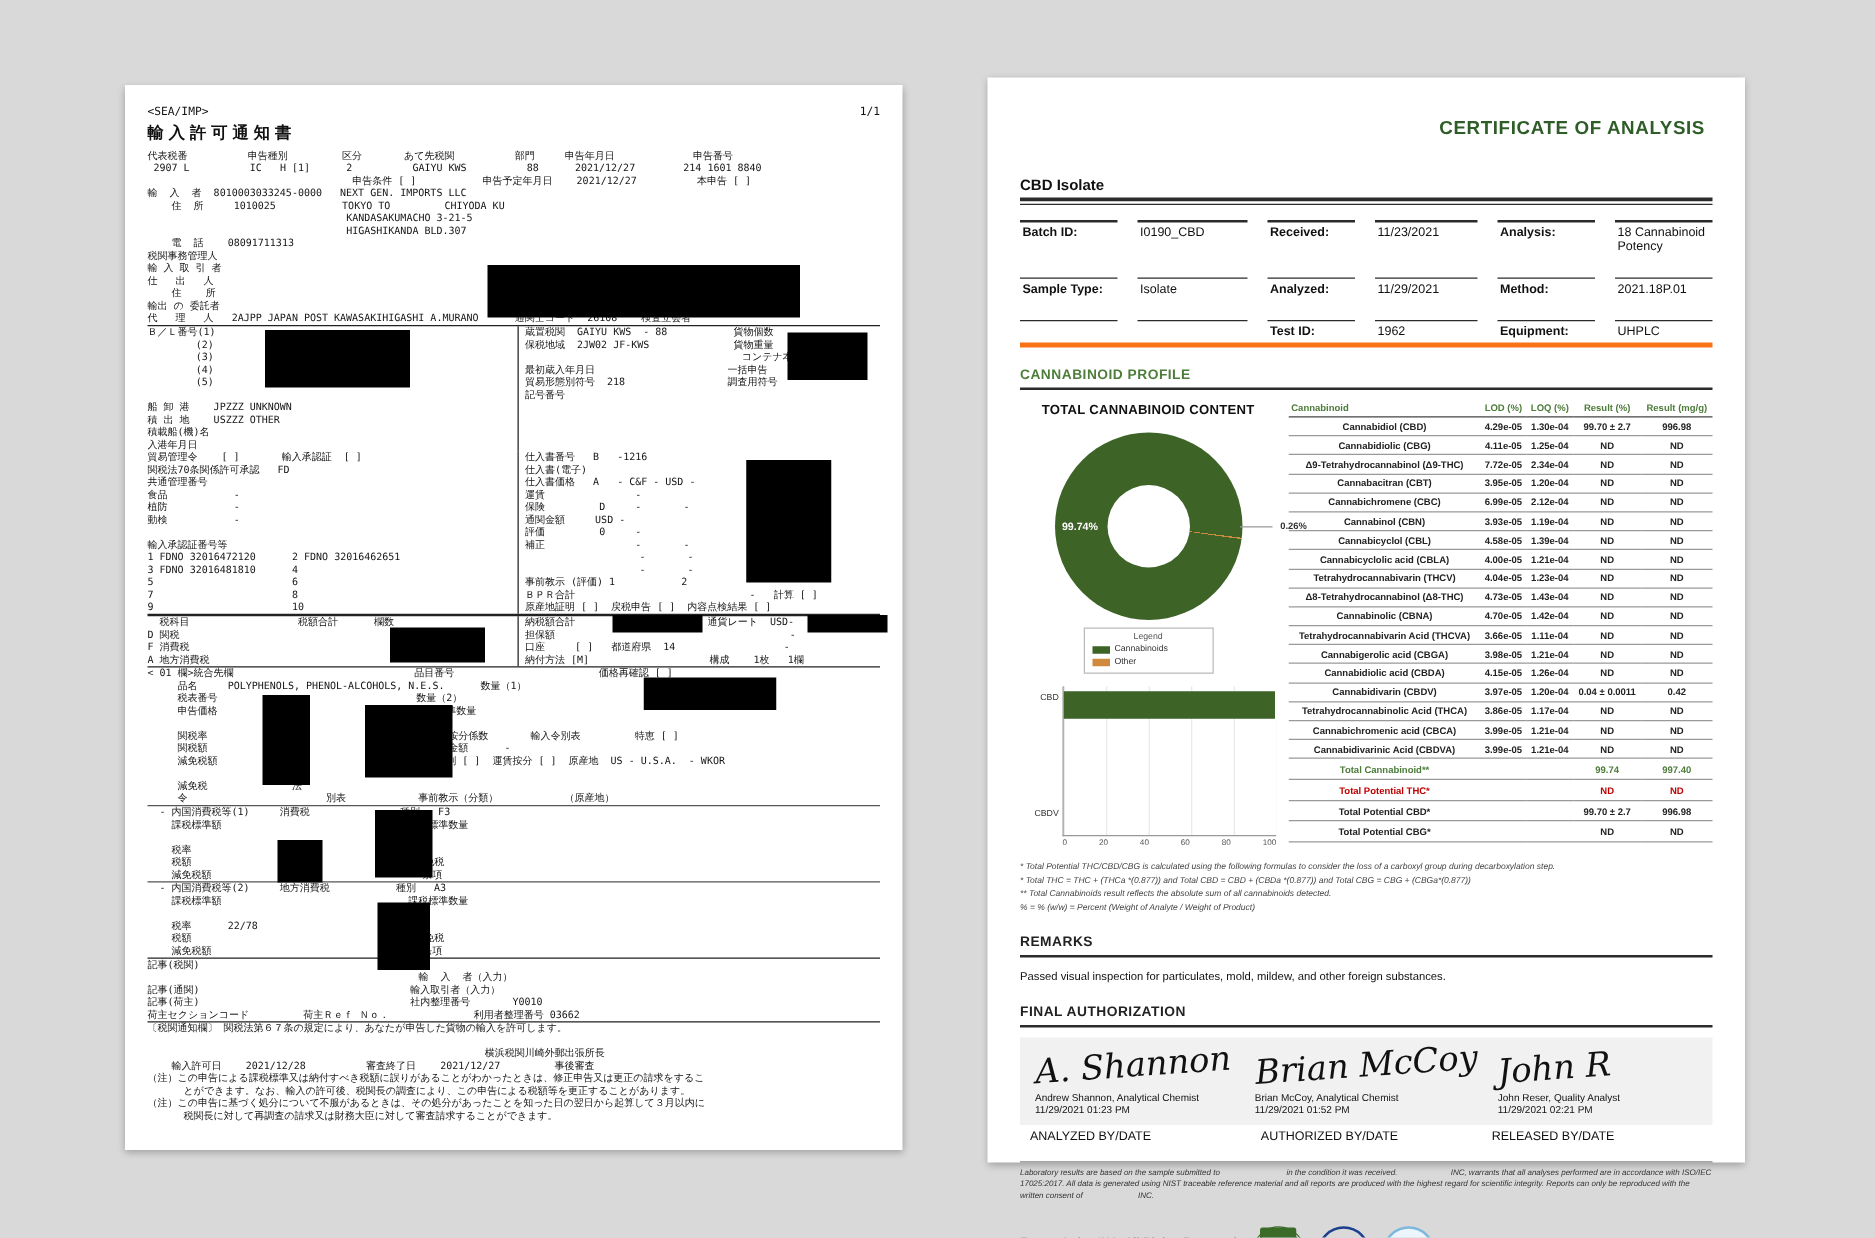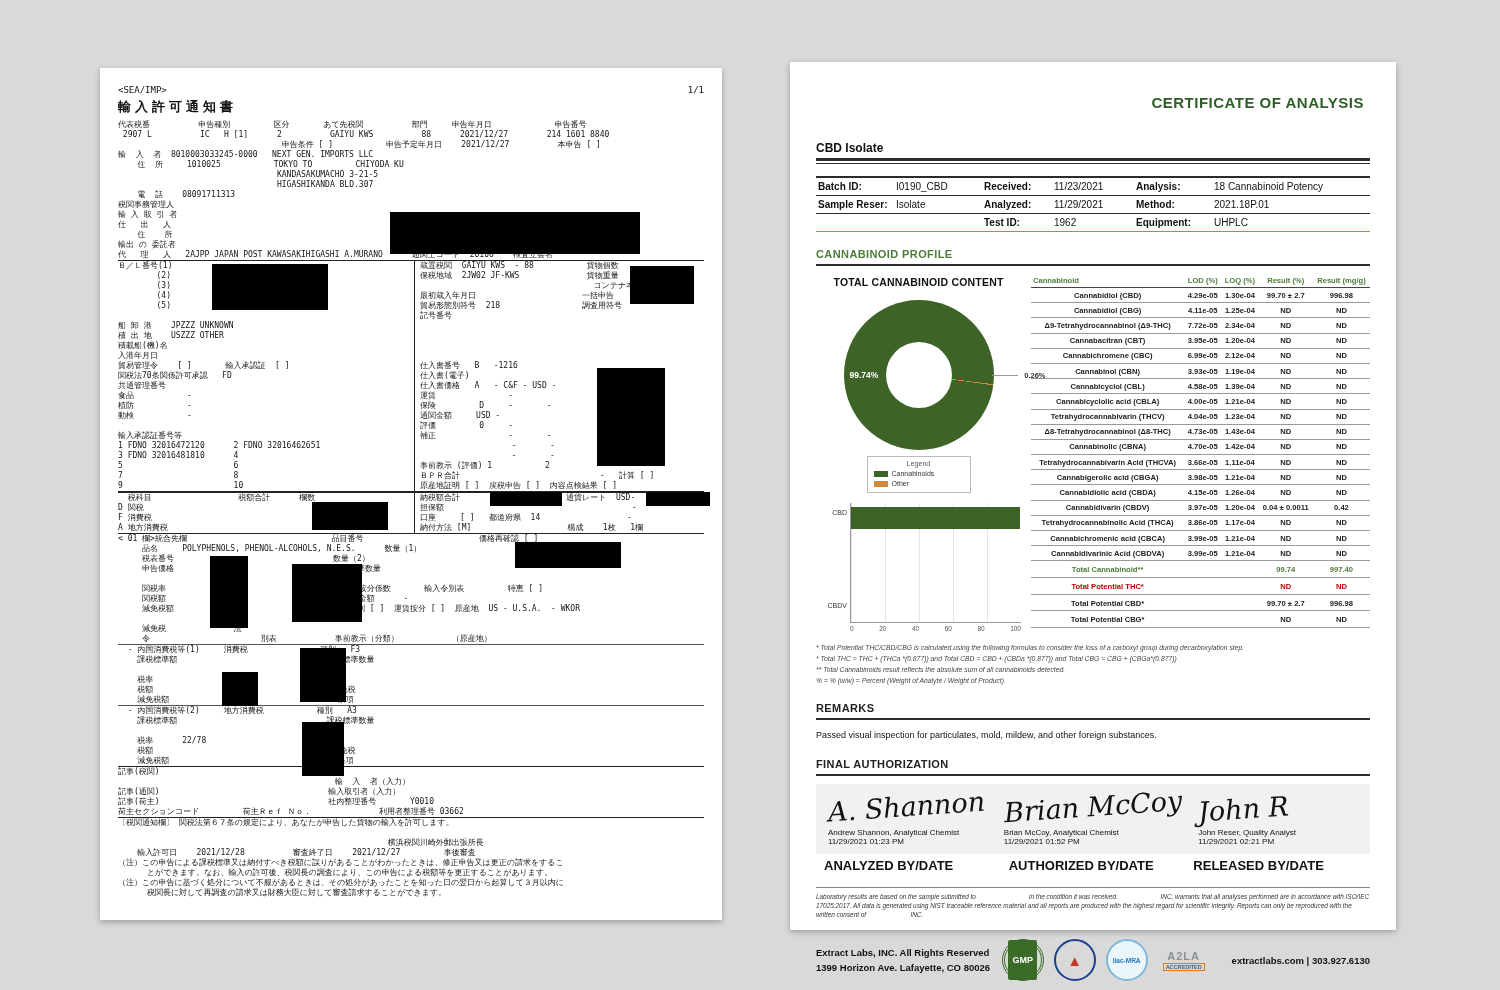--- a/index.html
+++ b/index.html
@@ -20,21 +20,21 @@
   .sec-cons1 { border-top:1px solid #555; }
   .sec-cons2 { border-top:1px solid #555; }
   .sec-notes { border-top:1px solid #222; border-bottom:1px solid #222; }
   .redact { position:absolute; background:#000; }
 
   
   #right-page { left:790px; top:62px; width:606px; height:868px; padding:24px 26px; font-family:"Liberation Sans", sans-serif; }
   .coa-title { text-align:right; color:#2f5d28; font-weight:bold; font-size:15px; letter-spacing:.5px; padding-right:6px; margin-top:8px; }
   .product { font-weight:bold; font-size:12px; margin-top:30px; border-bottom:3px solid #2b2b2b; padding-bottom:3px; }
   .product-rule { border-bottom:1px solid #2b2b2b; margin-top:2px; }
-  .info-grid { display:grid; grid-template-columns:78px 88px 70px 82px 78px 1fr; font-size:10px; margin-top:12px; border-bottom:1px solid #f97316; }
+  .info-grid { display:grid; grid-template-columns:78px 88px 70px 82px 78px 1fr; font-size:10px; margin-top:12px; border-bottom:4px solid #f97316;gap:16px; }
   .info-grid span { padding:3px 2px; border-top:2px solid #2b2b2b; }
   .info-grid span.rown { border-top:1px solid #2b2b2b; }
   .info-grid .lbl { font-weight:bold; }
   .sec-head { color:#4d7c3b; font-weight:bold; font-size:11px; letter-spacing:.4px; margin-top:16px; border-bottom:2px solid #2b2b2b; padding-bottom:4px; }
   .profile-wrap { display:flex; margin-top:8px; }
   .chart-col { width:205px; flex:none; padding-top:2px; }
   .chart-title { font-weight:bold; font-size:10.5px; text-align:center; letter-spacing:.2px; }
   .donut-wrap { position:relative; width:150px; height:150px; margin:12px auto 4px auto; }
   .donut { width:150px; height:150px; border-radius:50%; }
   .donut-hole { position:absolute; left:50%; top:50%; width:66px; height:66px; margin:-33px 0 0 -33px; background:#fff; border-radius:50%; }
@@ -64,21 +64,21 @@
   tr.green td { color:#4d7c3b; }
   tr.red td { color:#c00000; }
   .footnotes { font-size:6.8px; font-style:italic; color:#444; margin-top:10px; line-height:11px; }
   .remarks-text { font-size:9px; margin-top:10px; }
   .sig-panel { background:#f1f1f1; display:flex; margin-top:8px; padding:6px 4px 8px 4px; }
   .sig-col { flex:1; padding:0 8px; }
   .sig-script { font-family:"DejaVu Serif", serif; font-style:italic; font-size:27px; line-height:34px; transform:rotate(-4deg); white-space:nowrap; }
   .sig-name { font-size:8px; margin-top:4px; }
   .sig-date { font-size:8px; }
   .role-row { display:flex; margin-top:4px; }
-  .role-col { flex:1; padding:0 8px; font-weight:bold; font-size:13px; }
+  .role-col { flex:1; padding:0 8px; font-weight:normal; font-size:10px; }
   .legal { font-size:6.4px; font-style:italic; color:#333; margin-top:14px; border-top:1px solid #888; padding-top:4px; white-space:pre-wrap; line-height:9px; }
   .footer-row { display:flex; align-items:center; margin-top:20px; }
   .footer-left { font-weight:bold; font-size:9.5px; line-height:15px; width:220px; }
   .badges { flex:1; display:flex; justify-content:center; align-items:center; gap:10px; }
   .badge { width:42px; height:42px; border-radius:50%; display:flex; flex-direction:column; align-items:center; justify-content:center; }
   .badge-gmp { border:3px double #3a6b28; }
   .badge-gmp span { background:#3a6b28; color:#fff; font-weight:bold; font-size:9px; padding:15px 4px; border-radius:2px; }
   .badge-co { border:2px solid #1d3f8f; font-size:15px; color:#c23b2a; }
   .badge-ilac { border:2px solid #7fb8dd; background:#eaf5fc; color:#2b7bb9; font-weight:bold; font-size:6.5px; }
   .badge-a2la { border:none; border-radius:0; width:52px; }
@@ -229,21 +229,21 @@
   <div class="product-rule"></div>
 
   <div class="info-grid">
     <span class="lbl">Batch ID:</span>
     <span>I0190_CBD</span>
     <span class="lbl">Received:</span>
     <span>11/23/2021</span>
     <span class="lbl">Analysis:</span>
     <span>18 Cannabinoid Potency</span>
 
-    <span class="lbl rown">Sample Reser:</span>
+    <span class="lbl rown">Sample Type:</span>
     <span class="rown">Isolate</span>
     <span class="lbl rown">Analyzed:</span>
     <span class="rown">11/29/2021</span>
     <span class="lbl rown">Method:</span>
     <span class="rown">2021.18P.01</span>
 
     <span class="rown"></span>
     <span class="rown"></span>
     <span class="lbl rown">Test ID:</span>
     <span class="rown">1962</span>
@@ -313,21 +313,21 @@
         </thead>
         <tbody>
             <tr>
               <td class="cname">Cannabidiol (CBD)</td>
               <td>4.29e-05</td>
               <td>1.30e-04</td>
               <td>99.70 ± 2.7</td>
               <td>996.98</td>
             </tr>
             <tr>
-              <td class="cname">Cannabidiol (CBG)</td>
+              <td class="cname">Cannabidiolic (CBG)</td>
               <td>4.11e-05</td>
               <td>1.25e-04</td>
               <td>ND</td>
               <td>ND</td>
             </tr>
             <tr>
               <td class="cname">Δ9-Tetrahydrocannabinol (Δ9-THC)</td>
               <td>7.72e-05</td>
               <td>2.34e-04</td>
               <td>ND</td>

